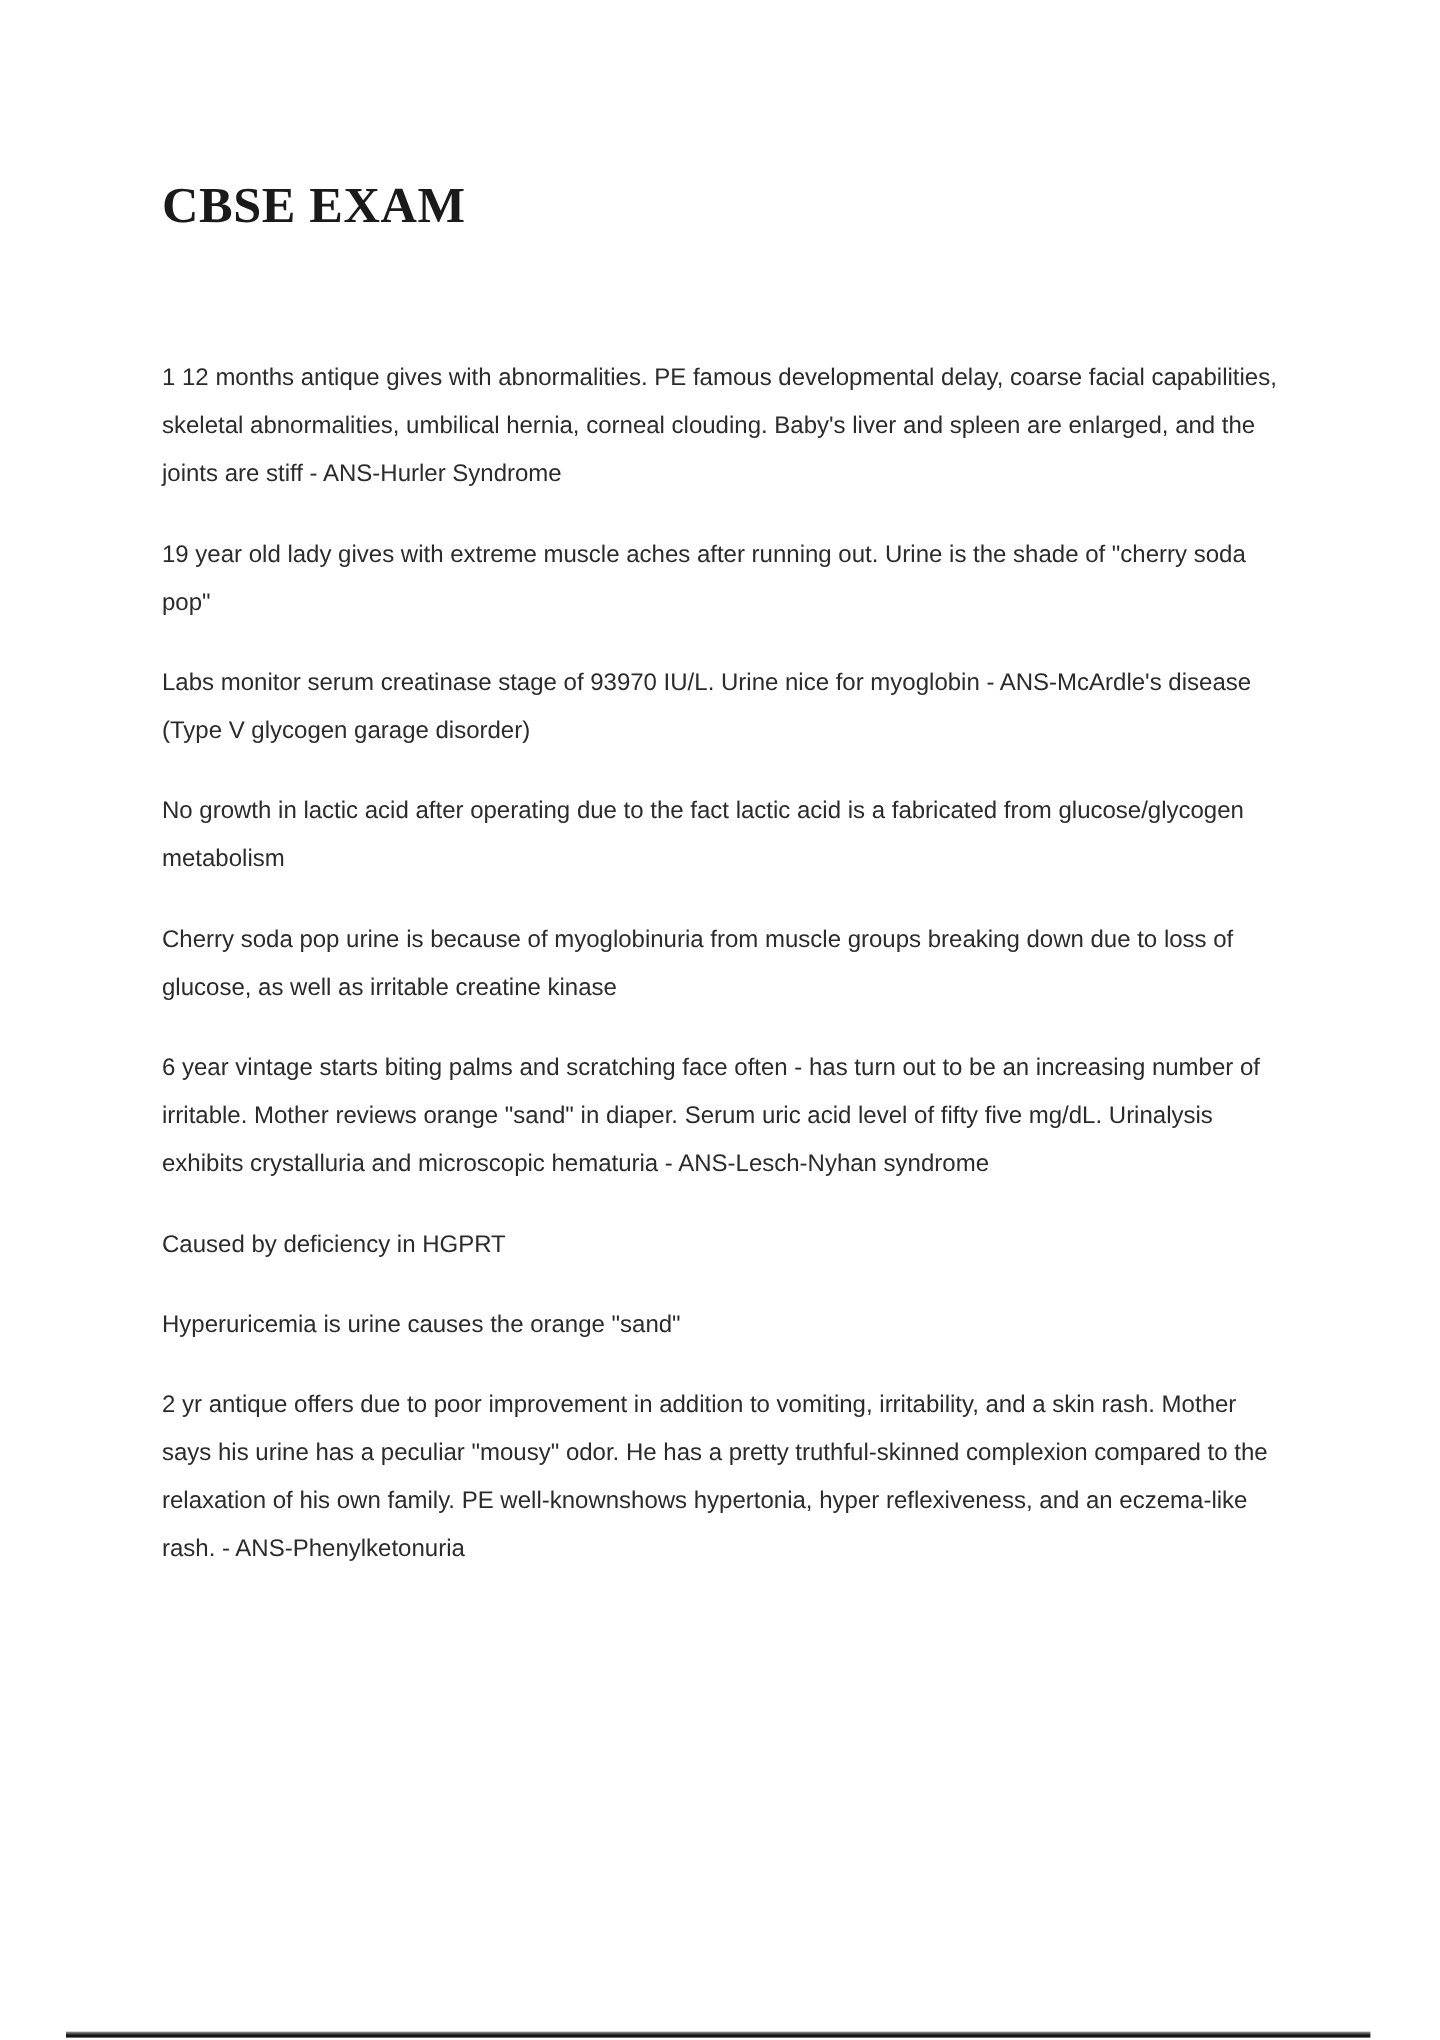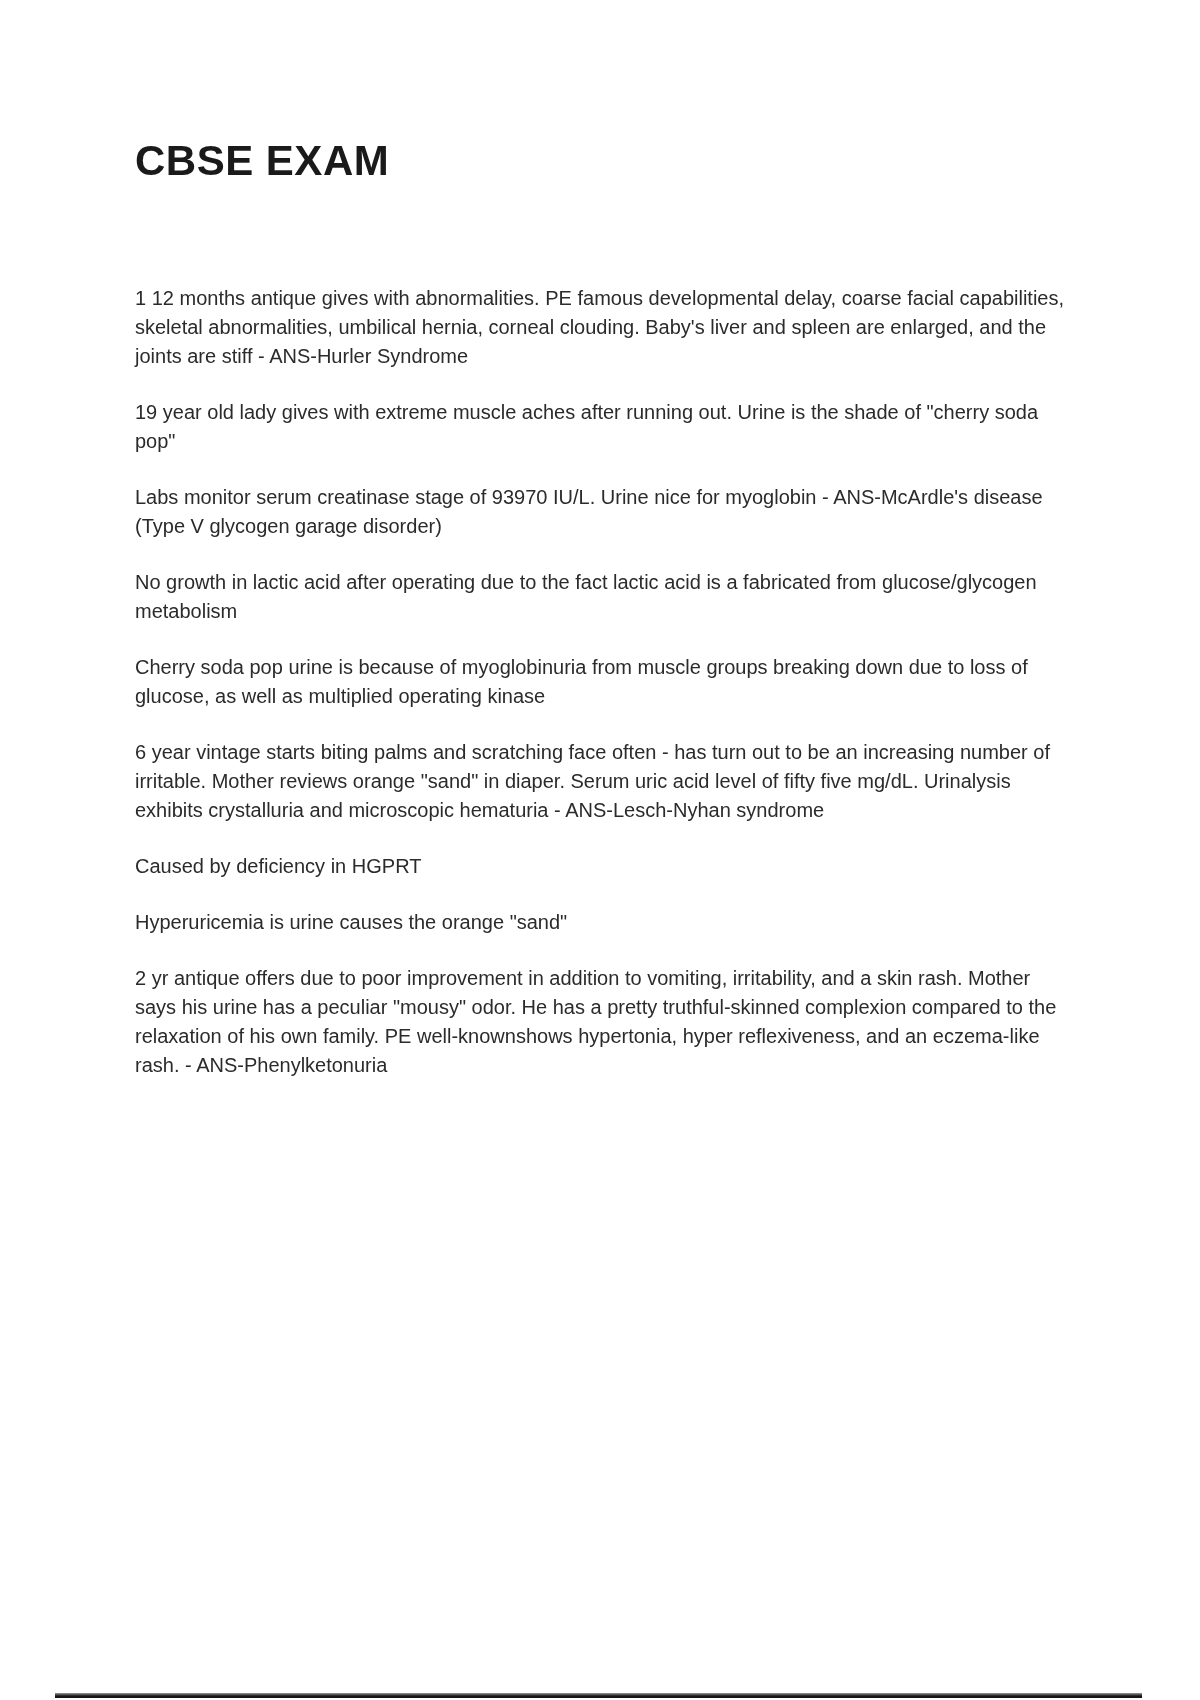--- a/index.html
+++ b/index.html
@@ -15,31 +15,32 @@
     overflow: hidden;
     font-family: "Liberation Sans", sans-serif;
   }
   .content {
     position: absolute;
     left: 135px;
     top: 130px;
     width: 940px;
   }
   .doc-title {
-    margin: 5px 0 97px 0;
+    margin: 16px 0 97px 0;
     font-size: 42px;
     line-height: 52px;
     font-weight: 700;
     color: #1a1a1a;
     letter-spacing: 0.5px;
+    font-family: Liberation Serif, serif;
   }
   .para {
     margin: 0 0 27px 0;
     font-size: 20px;
-    line-height: 29px;
+    line-height: 40px;
     color: #2b2b2b;
     white-space: pre-line;
   }
   .page-break-divider {
     position: absolute;
     left: 55px;
     top: 1693px;
     width: 1087px;
     height: 5px;
     background: linear-gradient(#9a9a9a 0%, #161616 60%, #161616 100%);
@@ -49,21 +50,21 @@
 <body>
 
 <div class="page">
   <div class="content">
     <h1 class="doc-title">CBSE EXAM</h1>
 
     <p class="para">1 12 months antique gives with abnormalities. PE famous developmental delay, coarse facial capabilities, skeletal abnormalities, umbilical hernia, corneal clouding. Baby's liver and spleen are enlarged, and the joints are stiff - ANS-Hurler Syndrome</p>
     <p class="para">19 year old lady gives with extreme muscle aches after running out. Urine is the shade of "cherry soda pop"</p>
     <p class="para">Labs monitor serum creatinase stage of 93970 IU/L. Urine nice for myoglobin - ANS-McArdle's disease (Type V glycogen garage disorder)</p>
     <p class="para">No growth in lactic acid after operating due to the fact lactic acid is a fabricated from glucose/glycogen metabolism</p>
-    <p class="para">Cherry soda pop urine is because of myoglobinuria from muscle groups breaking down due to loss of glucose, as well as multiplied operating kinase</p>
+    <p class="para">Cherry soda pop urine is because of myoglobinuria from muscle groups breaking down due to loss of glucose, as well as irritable creatine kinase</p>
     <p class="para">6 year vintage starts biting palms and scratching face often - has turn out to be an increasing number of irritable. Mother reviews orange "sand" in diaper. Serum uric acid level of fifty five mg/dL. Urinalysis exhibits crystalluria and microscopic hematuria - ANS-Lesch-Nyhan syndrome</p>
     <p class="para">Caused by deficiency in HGPRT</p>
     <p class="para">Hyperuricemia is urine causes the orange "sand"</p>
     <p class="para">2 yr antique offers due to poor improvement in addition to vomiting, irritability, and a skin rash. Mother says his urine has a peculiar "mousy" odor. He has a pretty truthful-skinned complexion compared to the relaxation of his own family. PE well-knownshows hypertonia, hyper reflexiveness, and an eczema-like rash. - ANS-Phenylketonuria</p>
   </div>
 
   <div class="page-break-divider"></div>
 </div>
 
 </body></html>

